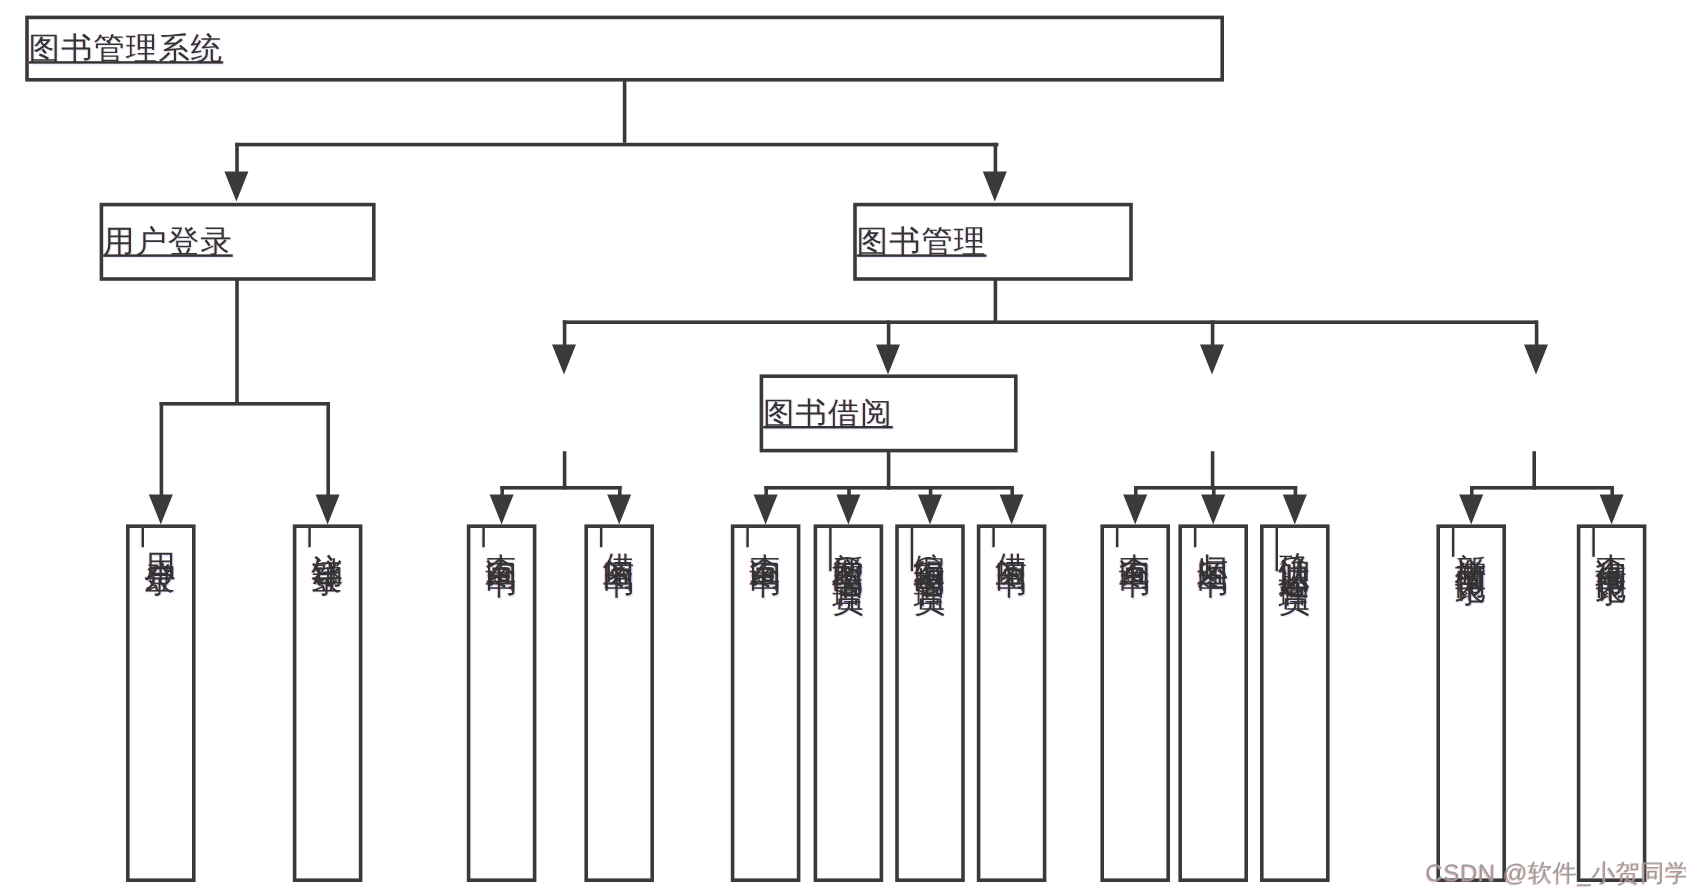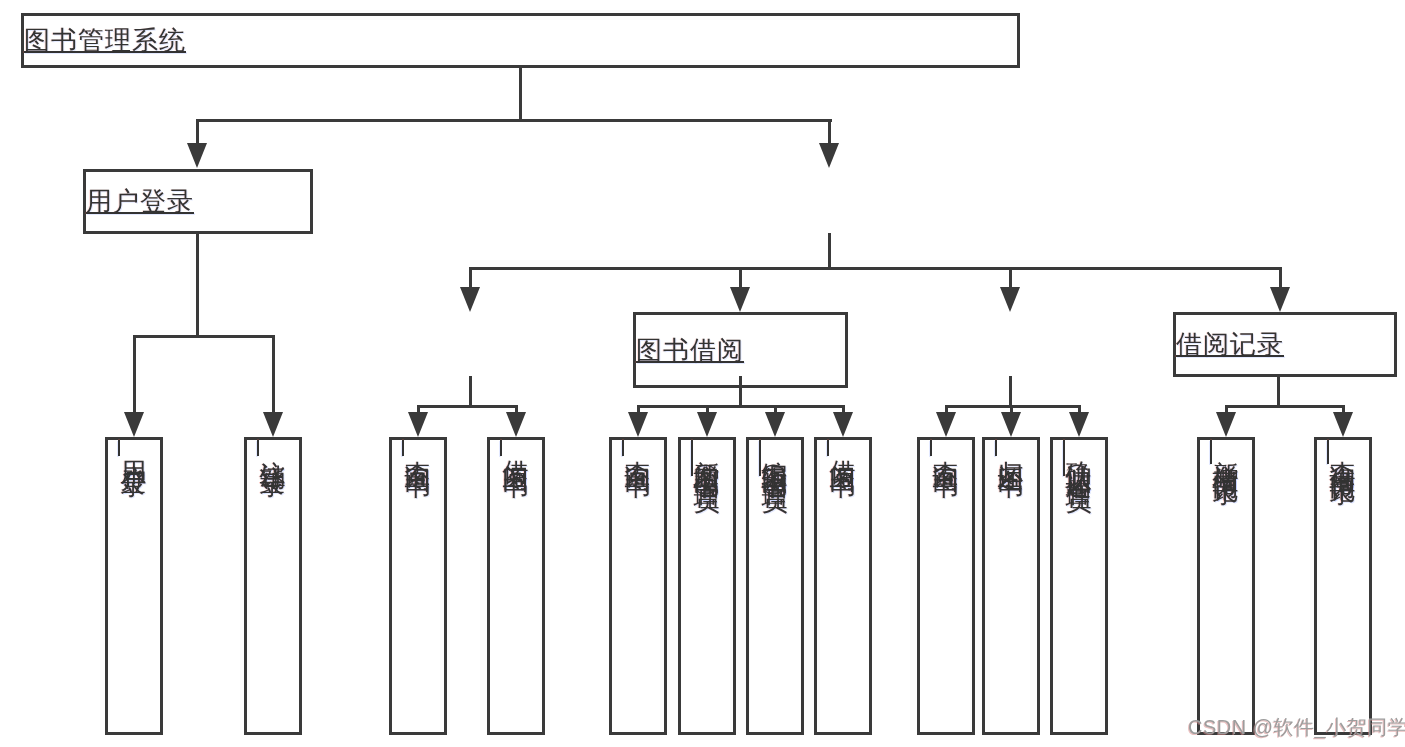--- a/index.html
+++ b/index.html
@@ -69,44 +69,44 @@
   <div class="vline" style="left:519px;top:66px;height:53px;"></div>
   <div class="hline" style="left:196px;top:119px;width:636px;"></div>
   <div class="vline" style="left:196px;top:119px;height:28px;"></div>
   <div class="arrow" style="left:187px;top:143px;"></div>
   <div class="vline" style="left:828px;top:119px;height:28px;"></div>
   <div class="arrow" style="left:819px;top:143px;"></div>
 
   <div class="node" style="left:83px;top:169px;width:230px;height:65px;">
     <span>用户登录</span>
   </div>
+  <div class="node" style="left:711px;top:169px;width:233px;height:65px;">
+    <span>图书管理</span>
+  </div>
 
   <div class="vline" style="left:196px;top:233px;height:104px;"></div>
   <div class="hline" style="left:133px;top:335px;width:142px;"></div>
   <div class="vline" style="left:133px;top:335px;height:80px;"></div>
   <div class="arrow" style="left:124px;top:412px;"></div>
   <div class="vline" style="left:272px;top:335px;height:80px;"></div>
   <div class="arrow" style="left:263px;top:412px;"></div>
 
   <div class="vline" style="left:828px;top:233px;height:37px;"></div>
   <div class="hline" style="left:469px;top:267px;width:812px;"></div>
   <div class="vline" style="left:469px;top:267px;height:24px;"></div>
   <div class="arrow" style="left:460px;top:287px;"></div>
   <div class="vline" style="left:739px;top:267px;height:24px;"></div>
   <div class="arrow" style="left:730px;top:287px;"></div>
   <div class="vline" style="left:1009px;top:267px;height:24px;"></div>
   <div class="arrow" style="left:1000px;top:287px;"></div>
   <div class="vline" style="left:1279px;top:267px;height:24px;"></div>
   <div class="arrow" style="left:1270px;top:287px;"></div>
 
-  <div class="node" style="left:633px;top:312px;width:215px;height:76px;">
+  <div class="node" style="left:633px;top:312px;width:215px;height:65px;">
     <span>图书借阅</span>
-  </div>
-  <div class="node" style="left:1173px;top:312px;width:224px;height:65px;">
-    <span>借阅记录</span>
   </div>
 
   <div class="vline" style="left:469px;top:376px;height:32px;"></div>
   <div class="hline" style="left:417px;top:405px;width:101px;"></div>
   <div class="vline" style="left:417px;top:405px;height:12px;"></div>
   <div class="arrow" style="left:408px;top:412px;"></div>
   <div class="vline" style="left:515px;top:405px;height:12px;"></div>
   <div class="arrow" style="left:506px;top:412px;"></div>
 
   <div class="vline" style="left:739px;top:376px;height:32px;"></div>

